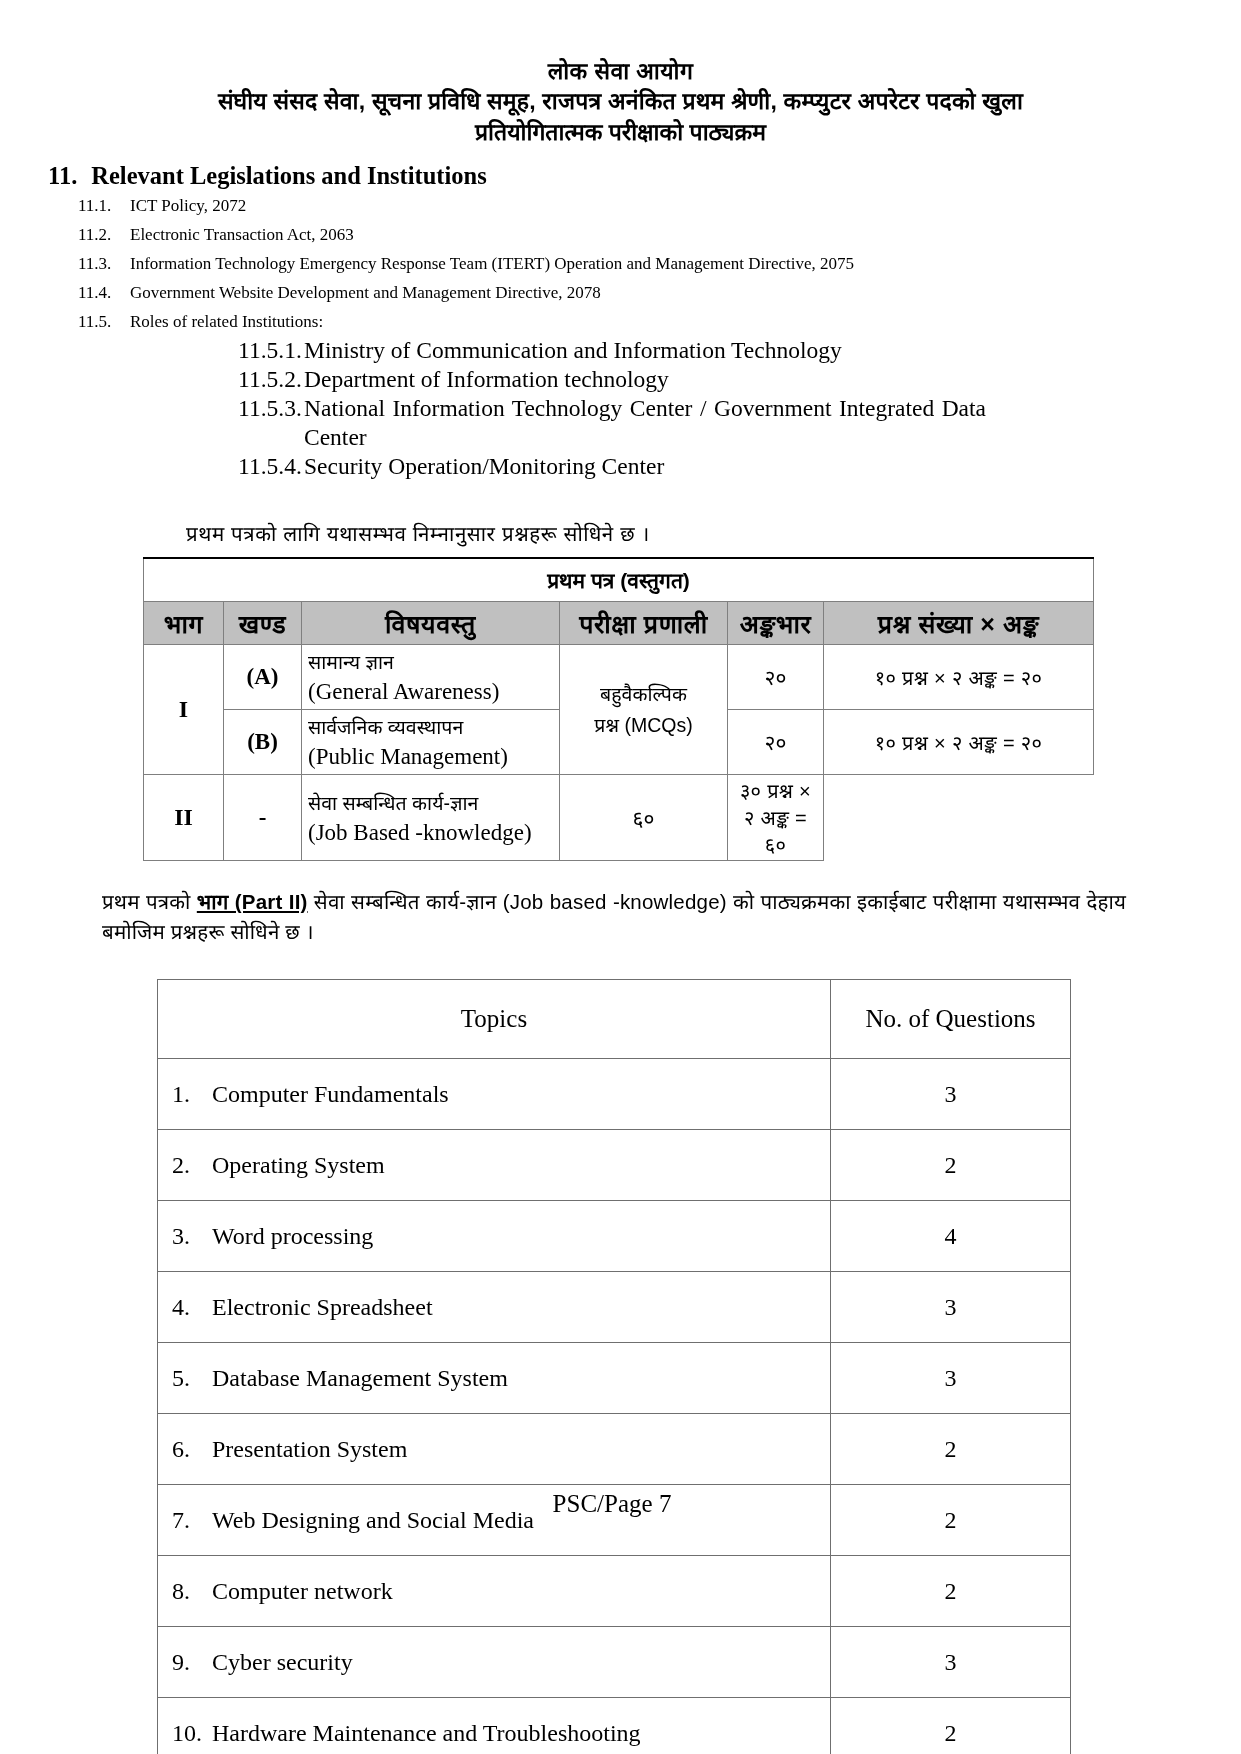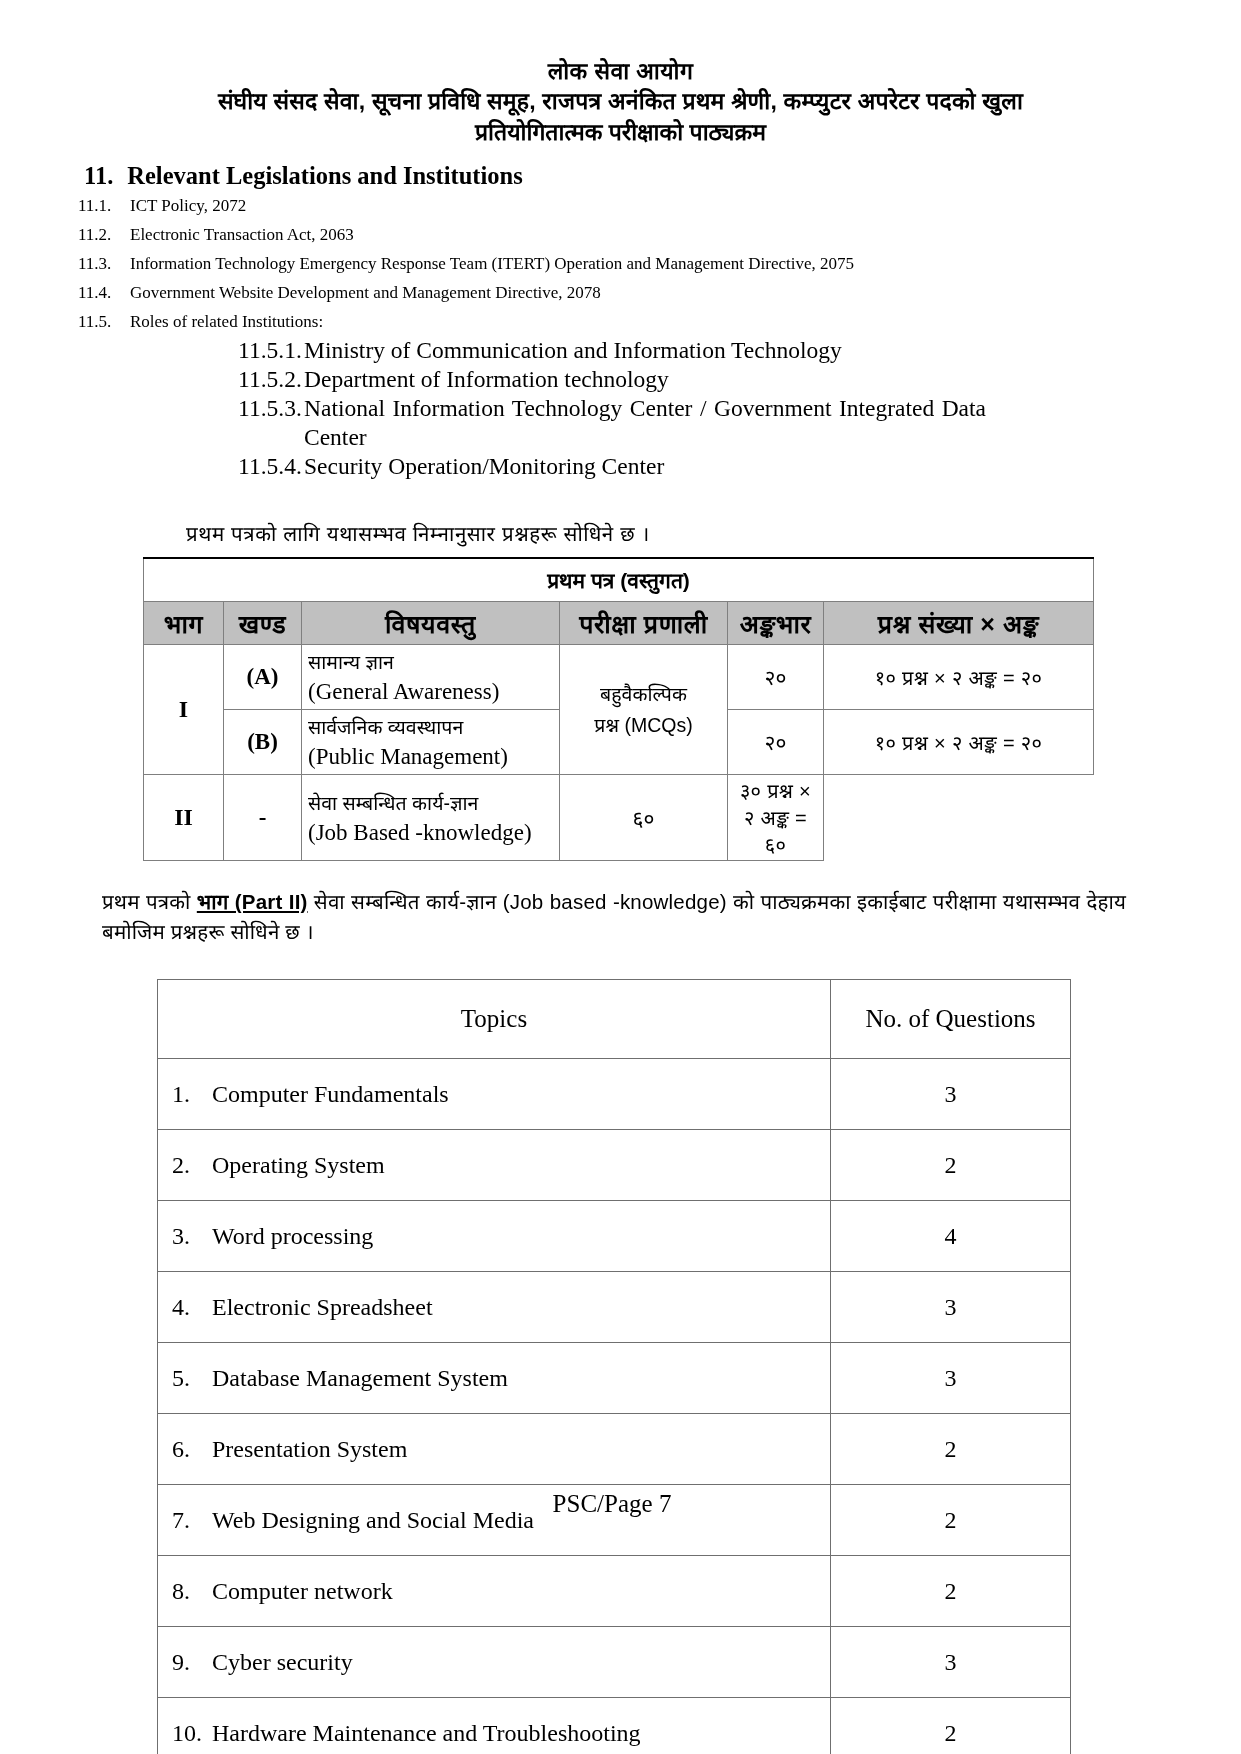--- a/index.html
+++ b/index.html
@@ -49,21 +49,21 @@
   }
 
   
   .section {
     margin-top: 13px;
   }
   .sec-heading {
     font-size: 24.5px;
     font-weight: bold;
     line-height: 30px;
-    padding-left: 120px;
+    padding-left: 84px;
     text-indent: -36px;
   }
   .sec-heading .num { margin-right: 14px; }
 
   .lvl2 {
     font-size: 17px;
     line-height: 29px;
     padding-left: 78px;
     text-indent: -0px;
     display: flex;

